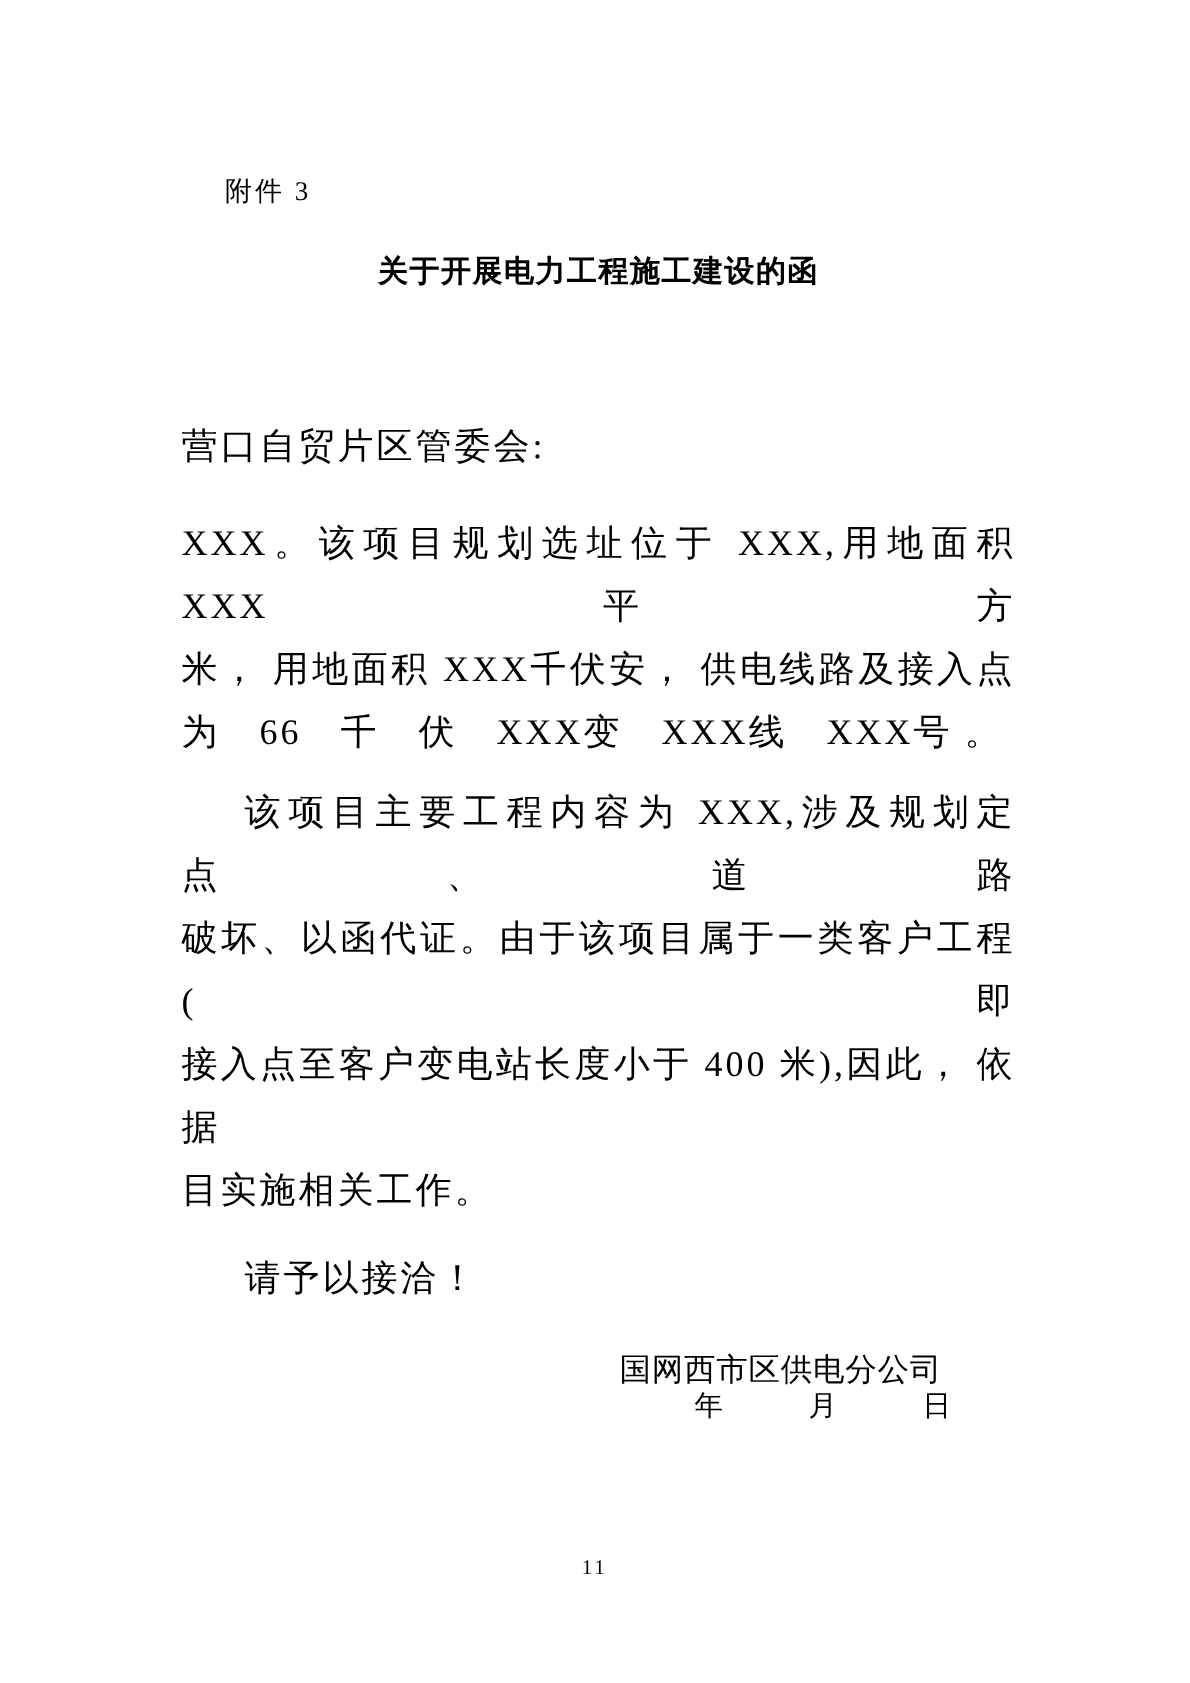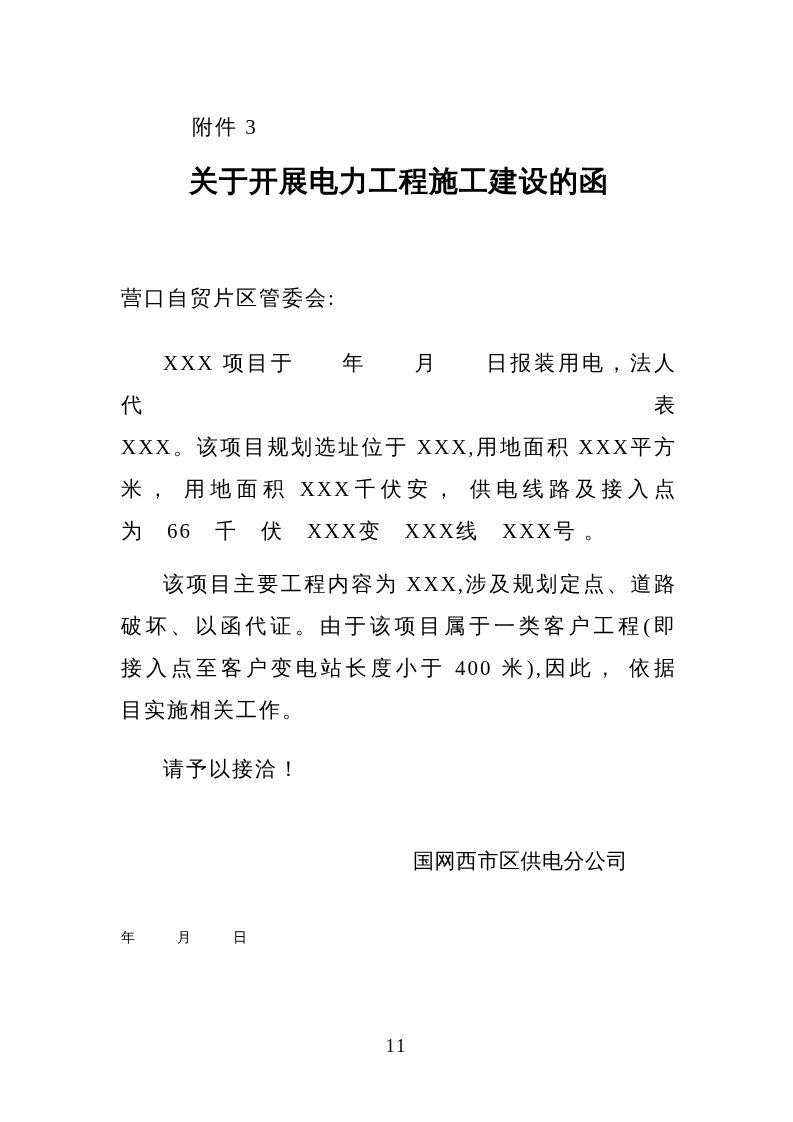--- a/index.html
+++ b/index.html
@@ -10,101 +10,100 @@
     position: relative;
     color: #000000;
     font-family: "Liberation Serif", "DejaVu Serif", serif;
     overflow: hidden;
   }
   .abs { position: absolute; }
 
   #attachment-label {
     left: 150px;
     top: 106px;
-    font-size: 21px;
+    font-size: 18px;
     line-height: 43px;
     letter-spacing: 2px;
-    margin-left: 42px;
   }
   #doc-title {
     left: 121px;
     top: 156px;
     width: 556px;
     text-align: center;
-    font-size: 29px;
+    font-size: 20px;
     font-weight: 700;
     line-height: 50px;
     letter-spacing: 1px;
   }
   #body-text {
     left: 121px;
     top: 277px;
     width: 556px;
-    font-size: 21px;
+    font-size: 24px;
     font-family: Liberation Serif, serif;
   }
   .ln {
     line-height: 42px;
     letter-spacing: 2px;
     text-align: justify;
     text-align-last: justify;
     text-justify: inter-character;
   }
   .ln-last {
     text-align: left;
     text-align-last: left;
   }
   .ind { text-indent: 42px; }
   .para-1 { margin-top: 23px; }
   .para-2 { margin-top: 11px; }
   .para-3 { margin-top: 17px; }
 
   #signature-line {
     left: 121px;
-    top: 840px;
+    top: 892px;
     width: 556px;
     box-sizing: border-box;
     padding-right: 49px;
     text-align: right;
     font-size: 21px;
     line-height: 42px;
     letter-spacing: 0.5px;
   }
   #date-line {
     left: 121px;
     top: 917px;
     width: 556px;
     box-sizing: border-box;
     padding-right: 43px;
-    font-size: 14px;
+    text-align: right;
+    font-size: 19px;
     line-height: 42px;
   }
   #page-number {
     left: 0;
     top: 1036px;
     width: 793px;
     text-align: center;
-    font-size: 18px;
+    font-size: 14px;
     line-height: 20px;
     letter-spacing: 2px;
   }
 </style>
 </head>
 <body>
 
 <div class="abs" id="attachment-label">附件 3</div>
 
 <h1 class="abs" id="doc-title" style="margin:0;">关于开展电力工程施工建设的函</h1>
 
 <div class="abs" id="body-text">
 
   <div class="ln ln-last">营口自贸片区管委会:</div>
 
   <div class="para-1">
-    <div class="ln ind">XXX 项目于　　年　　月　　日报装用电，法人代表</div>
     <div class="ln">XXX。该项目规划选址位于 XXX,用地面积 XXX平方</div>
     <div class="ln">米， 用地面积 XXX千伏安， 供电线路及接入点</div>
     <div class="ln ln-last">为　66　千　伏　XXX变　XXX线　XXX号 。</div>
   </div>
 
   <div class="para-2">
     <div class="ln ind">该项目主要工程内容为 XXX,涉及规划定点、道路</div>
     <div class="ln">破坏、以函代证。由于该项目属于一类客户工程(即</div>
     <div class="ln">接入点至客户变电站长度小于 400 米),因此， 依据</div>
     <div class="ln ln-last">目实施相关工作。</div>

